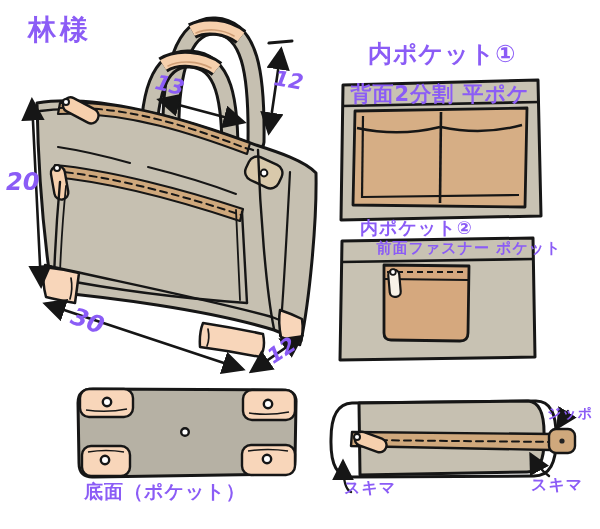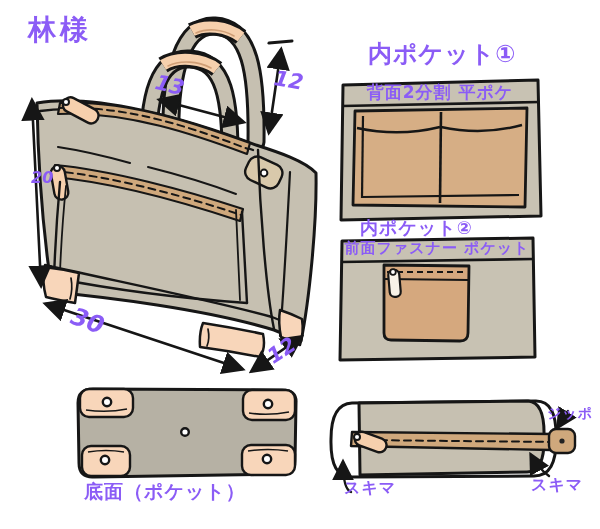--- a/index.html
+++ b/index.html
@@ -5,29 +5,29 @@
   html,body{margin:0;padding:0;}
   #canvas{
     position:relative;width:600px;height:529px;background:#ffffff;overflow:hidden;
     font-family:"DejaVu Sans","Liberation Sans",sans-serif;color:#8b5cf6;
   }
   #art{position:absolute;left:0;top:0;}
   .lbl{position:absolute;font-weight:700;white-space:nowrap;line-height:1;transform-origin:left top;}
   .jp{letter-spacing:1px;}
   .num{font-style:italic;}
   .customer{left:28px;top:16px;font-size:28px;letter-spacing:4px;}
-  .dim-h{left:6px;top:170px;font-size:16px;margin-left:25px;}
+  .dim-h{left:6px;top:170px;font-size:24px;}
   .dim-w{left:76px;top:304px;font-size:24px;transform:rotate(20deg);}
   .dim-d{left:264px;top:350px;font-size:21px;transform:rotate(-33deg);}
   .dim-span{left:158px;top:72px;font-size:21px;transform:rotate(14deg);}
   .dim-drop{left:276px;top:68px;font-size:21px;transform:rotate(10deg);}
   .p1-title{left:368px;top:42px;font-size:24px;}
-  .p1-label{left:342px;top:84px;width:196px;text-align:center;font-size:17px;}
+  .p1-label{left:342px;top:84px;width:196px;text-align:center;font-size:21px;}
   .p2-title{left:360px;top:219px;font-size:18px;}
-  .p2-label{left:340px;top:241px;width:194px;text-align:center;font-size:15px;}
+  .p2-label{left:340px;top:241px;width:194px;text-align:center;font-size:15px;padding-left:32px;}
   .z-title{left:364px;top:380px;font-size:18px;}
   .z-jippo{left:547px;top:394px;font-size:14px;margin-top:12px;}
   .z-gapL{left:344px;top:480px;font-size:16px;}
   .z-gapR{left:531px;top:477px;font-size:16px;}
   .bottom-label{left:84px;top:482px;font-size:19px;}
 </style>
 </head>
 <body>
 
 <div id="canvas">

